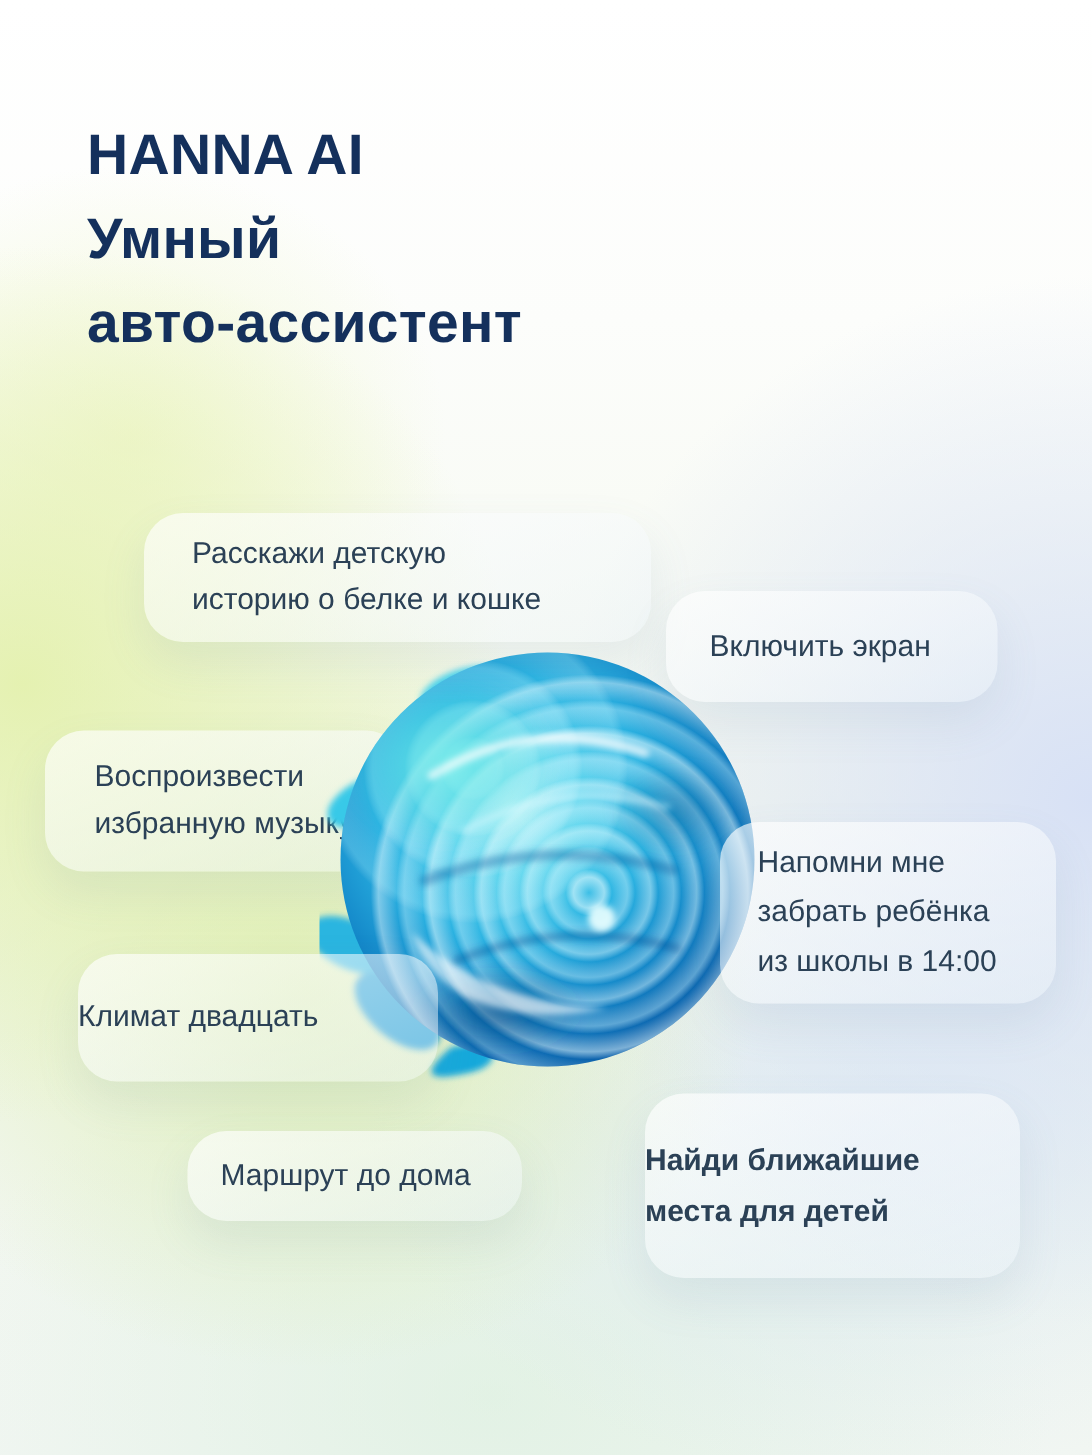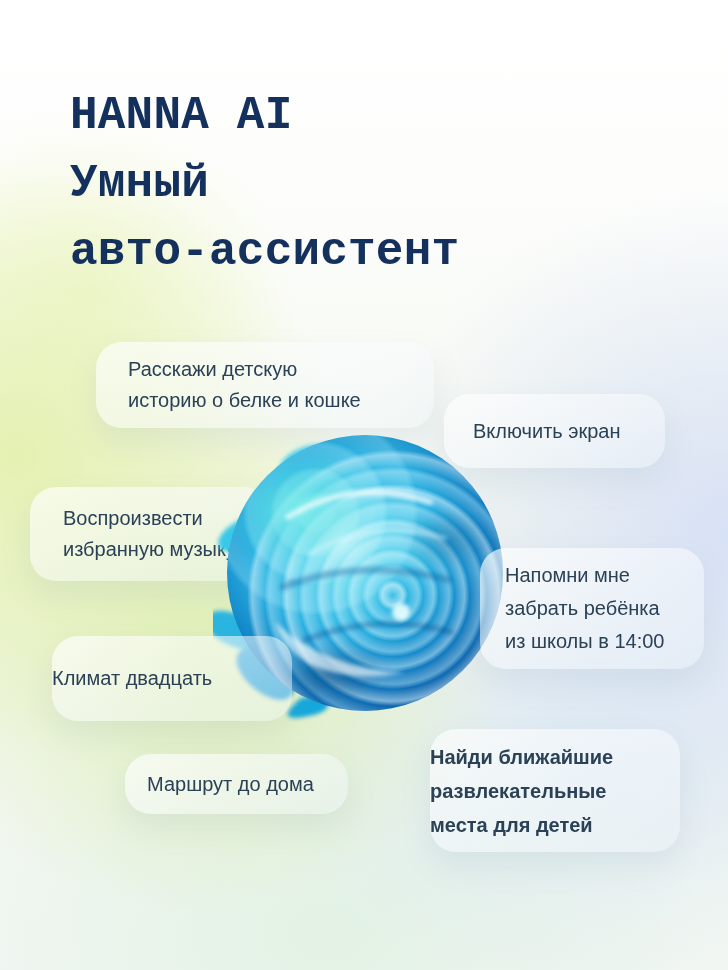--- a/index.html
+++ b/index.html
@@ -11,22 +11,22 @@
       radial-gradient(ellipse 430px 360px at 28% 68%, rgba(210,233,148,0.62) 0%, rgba(210,233,148,0) 70%),
       radial-gradient(ellipse 300px 260px at 12% 30%, rgba(238,246,200,0.70) 0%, rgba(238,246,200,0) 70%),
       radial-gradient(ellipse 520px 500px at 100% 55%, rgba(213,223,246,0.92) 0%, rgba(213,223,246,0) 70%),
       radial-gradient(ellipse 480px 330px at 80% 78%, rgba(212,228,244,0.60) 0%, rgba(212,228,244,0) 70%),
       radial-gradient(ellipse 500px 350px at 45% 96%, rgba(214,238,218,0.55) 0%, rgba(214,238,218,0) 75%),
       linear-gradient(180deg,#ffffff 0%,#fcfdfb 22%,#f4f8ee 55%,#f1f6f2 100%);
   }
   .header{position:absolute;left:54px;top:74px;z-index:3;}
   .title, .subtitle-line{
     color:var(--title-text,#14305c);
-    font-size:46px;line-height:52px;font-weight:700;letter-spacing:0.2px;
-    margin:16px;white-space:nowrap;font-family:Liberation Mono, monospace;
+    font-size:38px;line-height:52px;font-weight:700;letter-spacing:0.2px;
+    margin:4px;white-space:nowrap;
   }
   .bubble{
     position:absolute;z-index:3;border-radius:26px;box-sizing:border-box;
     display:flex;flex-direction:column;justify-content:center;
     background:linear-gradient(160deg, rgba(255,255,255,0.66) 0%, rgba(235,243,248,0.42) 100%);
     box-shadow:0 14px 30px rgba(110,140,165,0.12);
     color:var(--bubble-text,#2b4156);
     font-size:20px;line-height:31px;font-weight:400;
   }
   .bubble span{display:block;white-space:nowrap;}
@@ -161,15 +161,14 @@
 <div class="bubble b-climate">
   <span>Климат двадцать</span>
 </div>
 
 <div class="bubble b-route">
   <span>Маршрут до дома</span>
 </div>
 
 <div class="bubble b-places">
   <span>Найди ближайшие</span>
-  <span>развлекательные</span>
   <span>места для детей</span>
 </div>
 
 </body></html>

